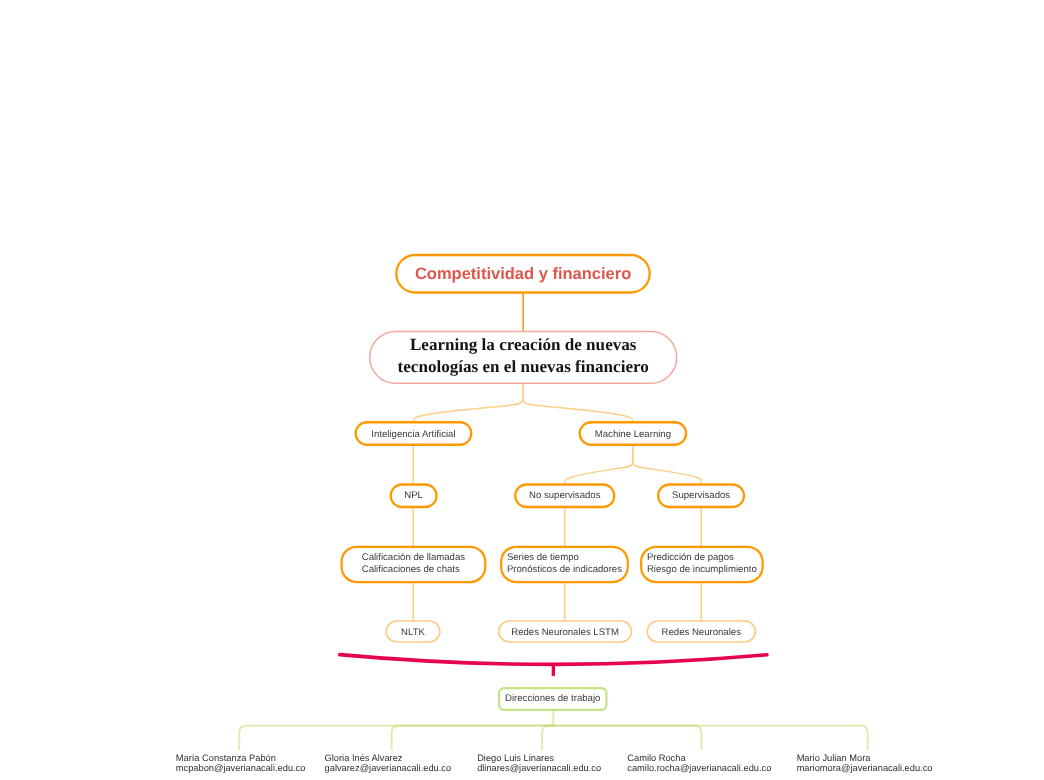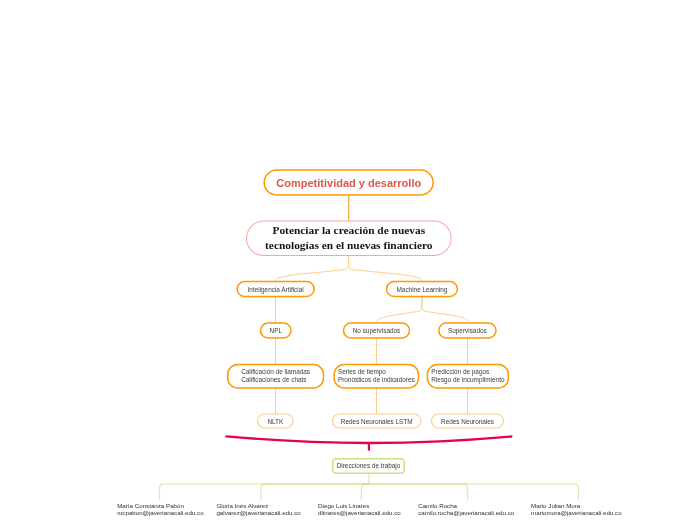--- a/index.html
+++ b/index.html
@@ -66,25 +66,25 @@
       <path d="M368.9,483.75 L265.8,483.75 Q261.1,483.75 261.1,488.45 L261.1,500"></path>
       <path d="M368.9,483.75 L366.1,483.75 Q361.4,483.75 361.4,488.45 L361.4,500"></path>
       <path d="M368.9,483.75 L462.9,483.75 Q467.6,483.75 467.6,488.45 L467.6,500"></path>
       <path d="M368.9,483.75 L573.7,483.75 Q578.4,483.75 578.4,488.45 L578.4,500"></path>
     </g>
   </svg>
 
   <div class="lay">
 
   <div class="node n-title" style="left:264.6px;top:170.1px;width:168.3px;height:25.3px;">
-    <span>Competitividad y desarrollo</span>
+    <span>Competitividad y financiero</span>
   </div>
 
   <div class="node n-goal" style="left:246.5px;top:220.7px;width:204.6px;height:34.5px;">
-    <span>Potenciar la creación de nuevas</span>
+    <span>Learning la creación de nuevas</span>
     <span>tecnologías en el nuevas financiero</span>
   </div>
 
   <div class="node n-box" style="left:237.12px;top:281.5px;width:77.05px;height:15px;">
     <span>Inteligencia Artificial</span>
   </div>
 
   <div class="node n-box" style="left:386.5px;top:281.5px;width:70.9px;height:15px;">
     <span>Machine Learning</span>
   </div>

